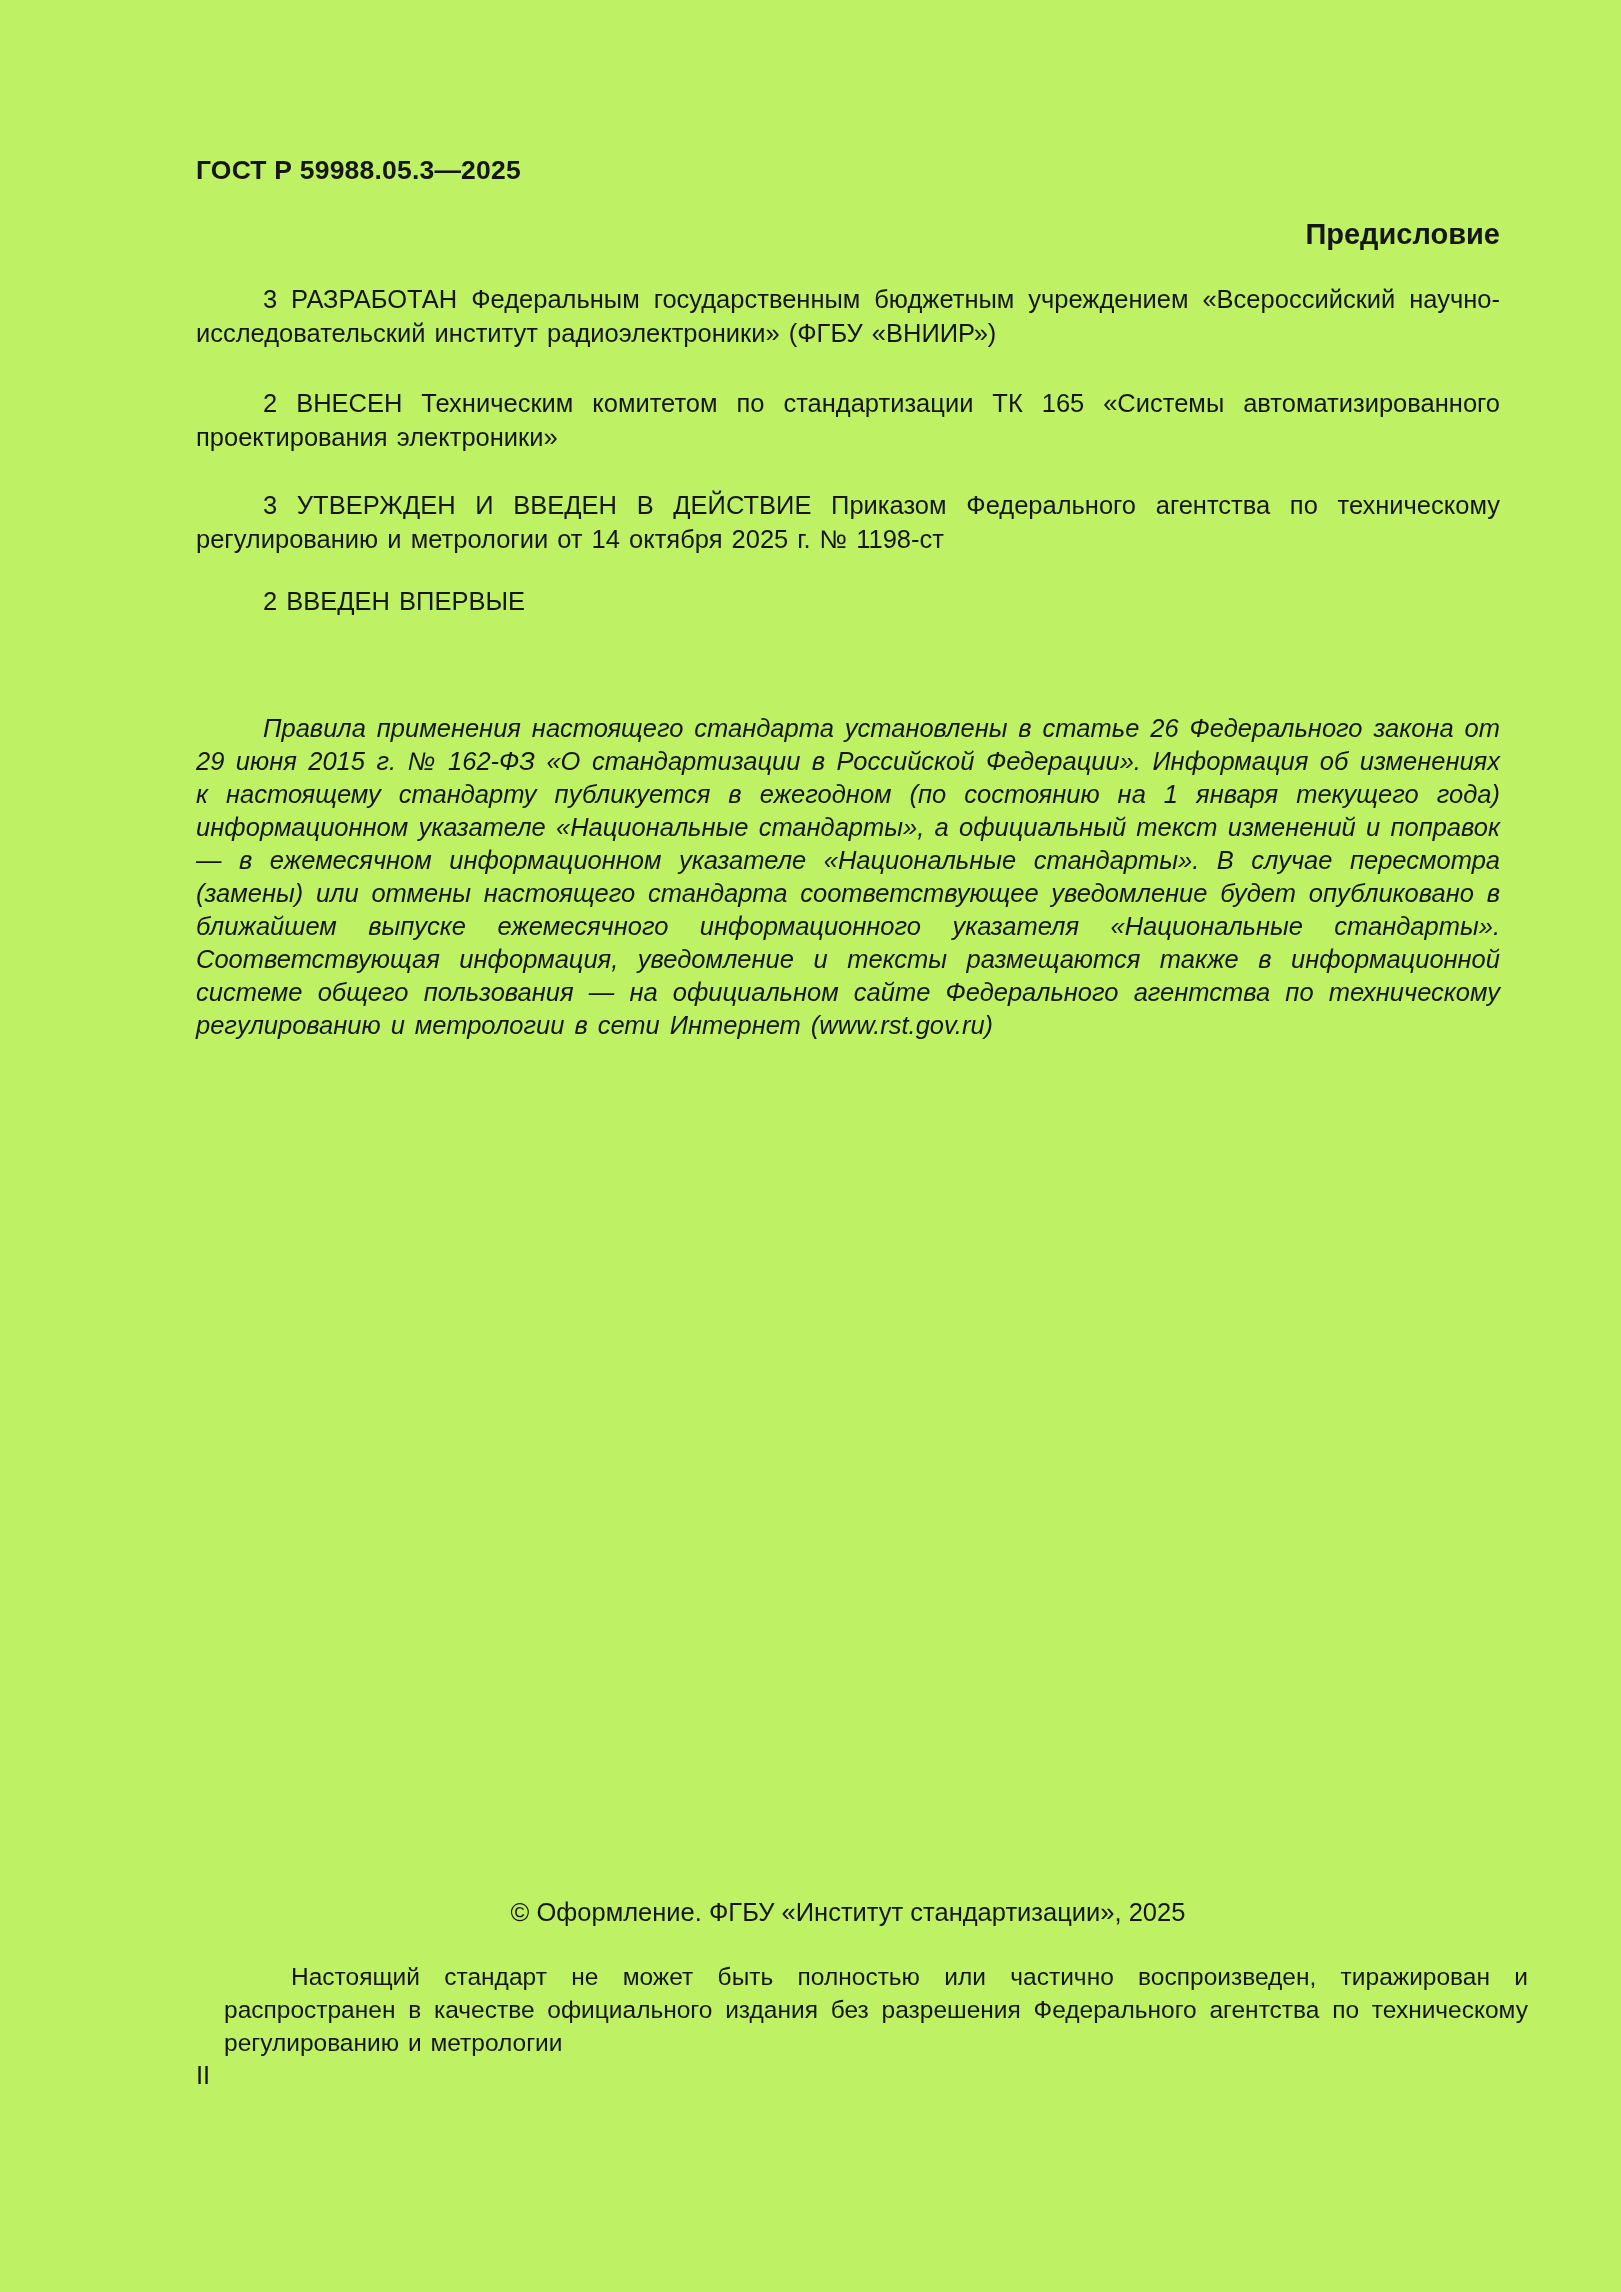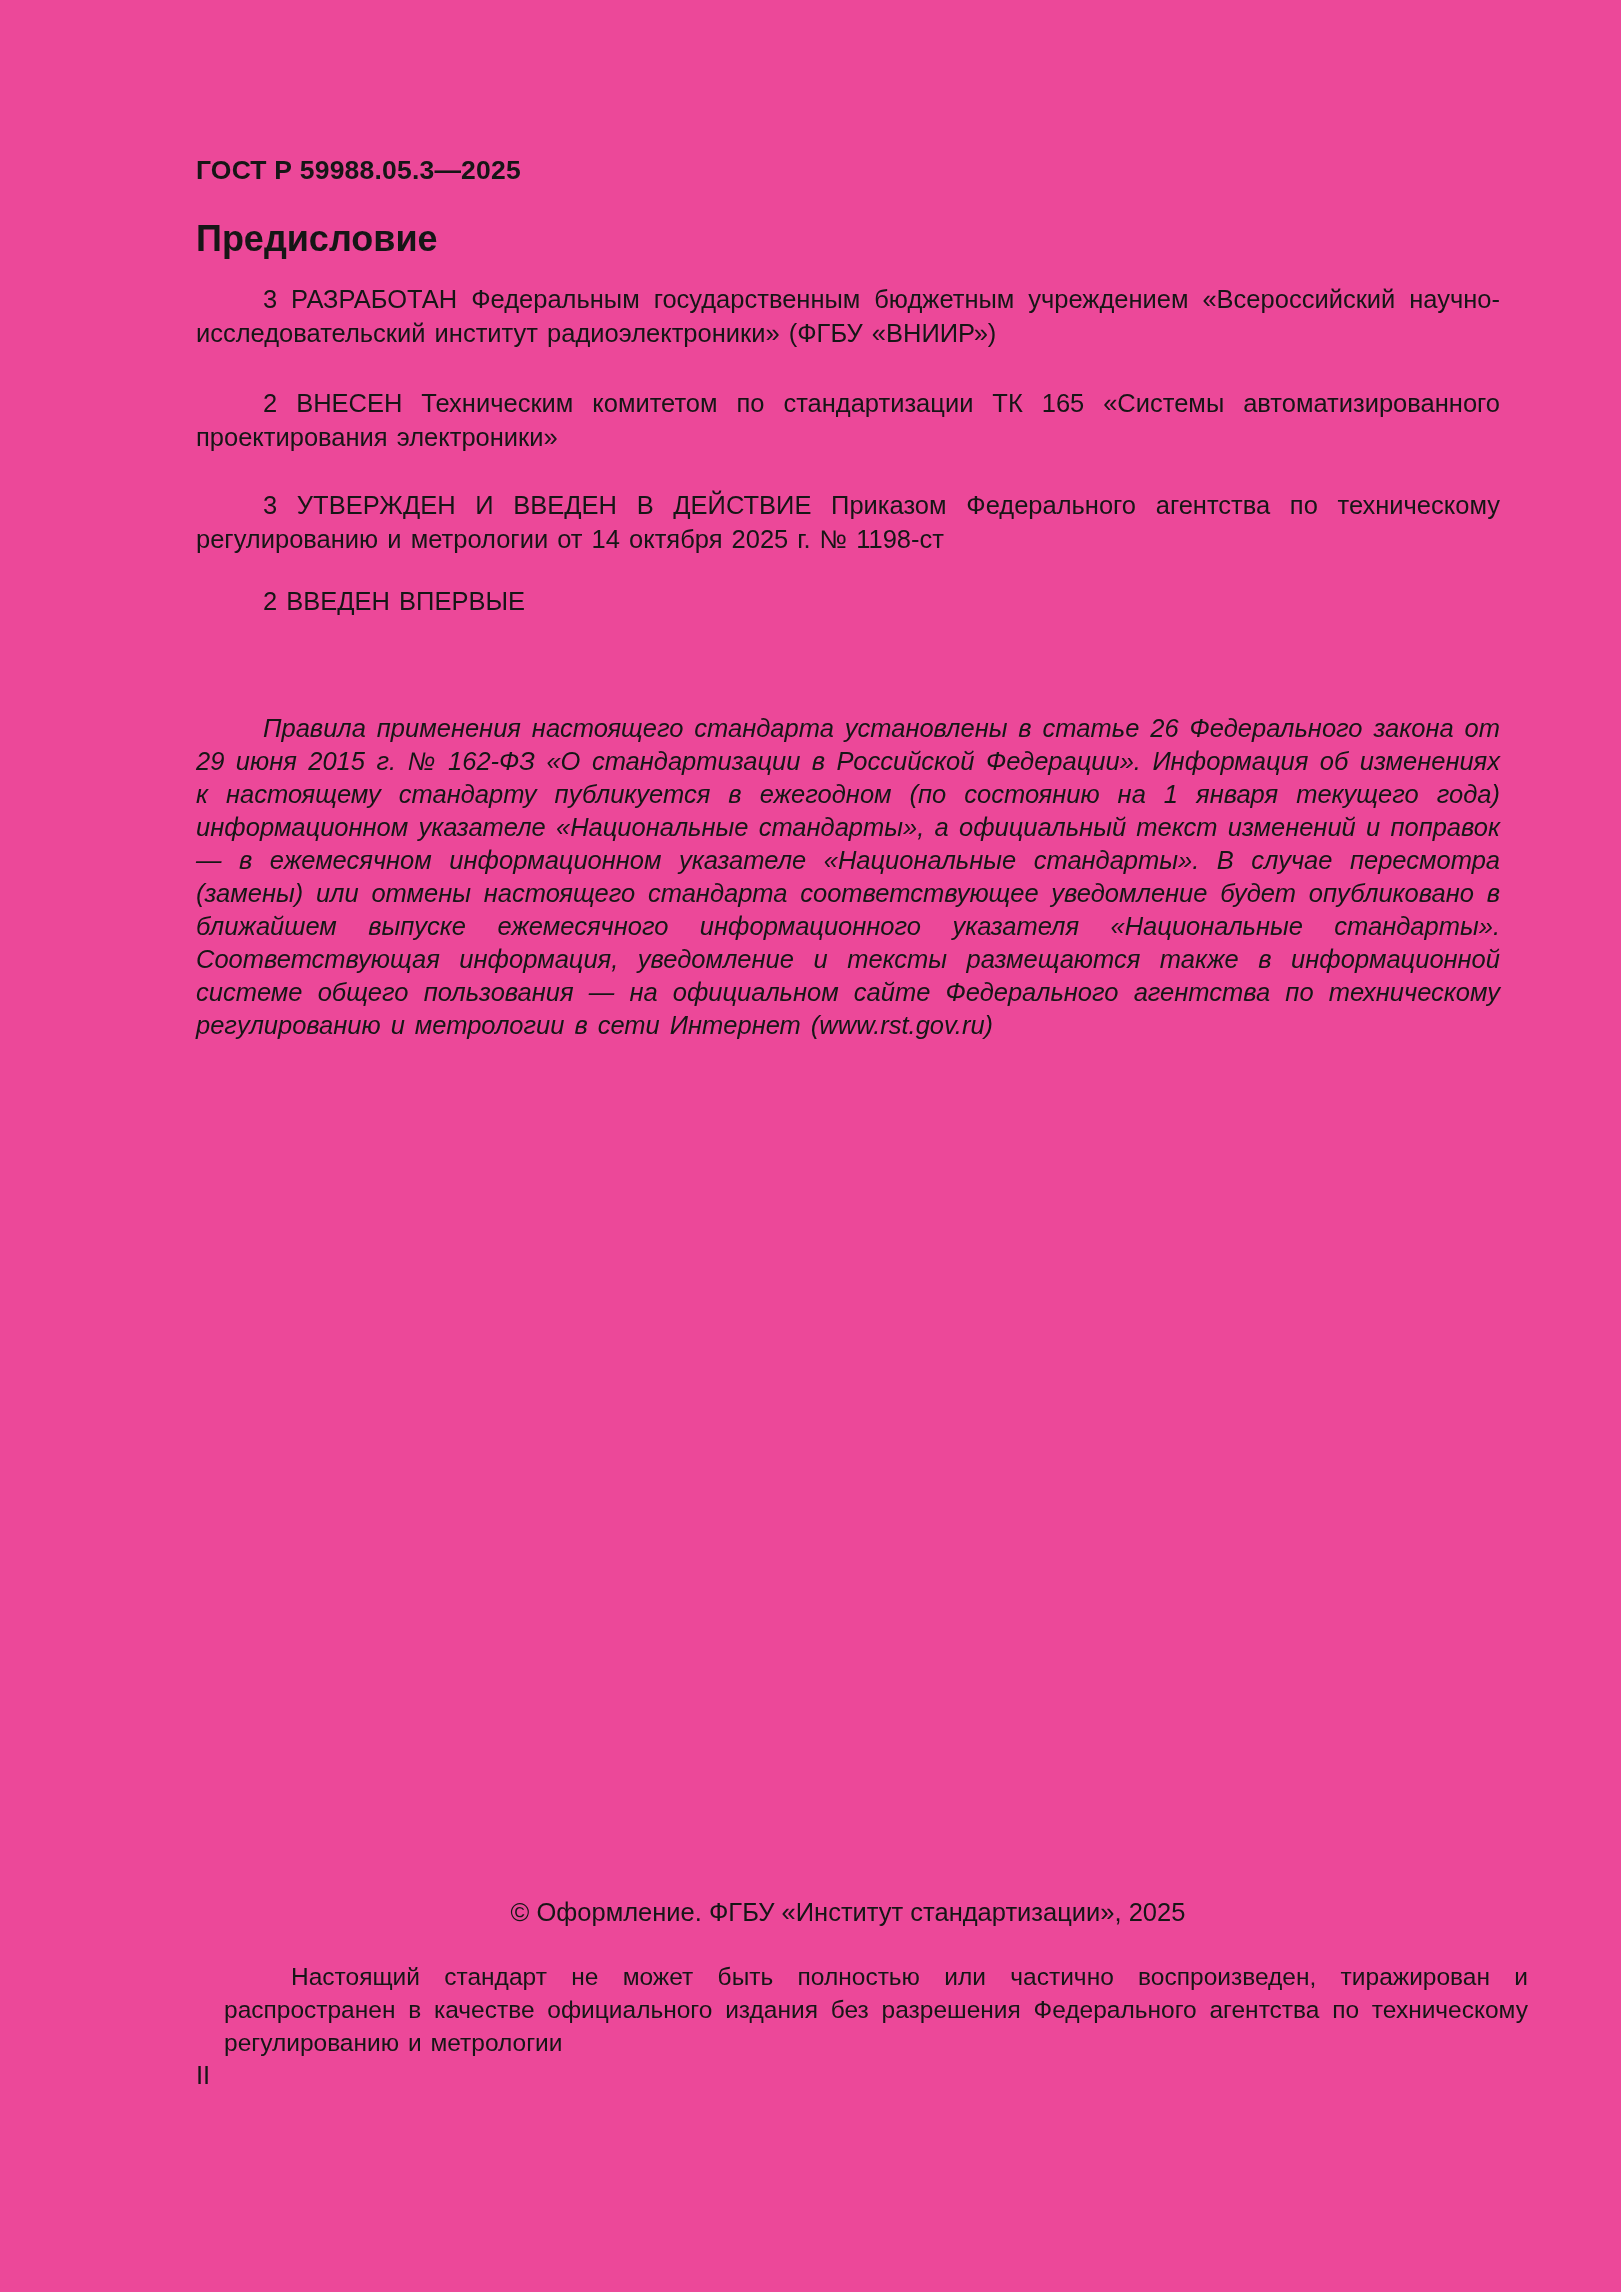--- a/index.html
+++ b/index.html
@@ -6,40 +6,40 @@
   html, body {
     margin: 0;
     padding: 0;
     background: #ffffff;
   }
   .page {
     position: relative;
     width: 1621px;
     height: 2293px;
     margin: 0 auto;
-    background: #ec4899;
+    background: #bef264;
     color: #161616;
     font-family: "Liberation Sans", sans-serif;
     overflow: hidden;
   }
   .block {
     position: absolute;
     left: 196px;
     width: 1304px;
   }
   .doc-code {
     top: 155px;
     font-size: 26.5px;
     font-weight: bold;
     letter-spacing: 0.2px;
   }
   .fw-title {
     top: 218px;
-    text-align: left;
-    font-size: 36px;
+    text-align: right;
+    font-size: 29px;
     font-weight: bold;
   }
   .para {
     font-size: 25.5px;
     line-height: 34px;
     text-align: justify;
     text-indent: 67px;
     text-align-last: left;
     word-spacing: 2px;
   }

